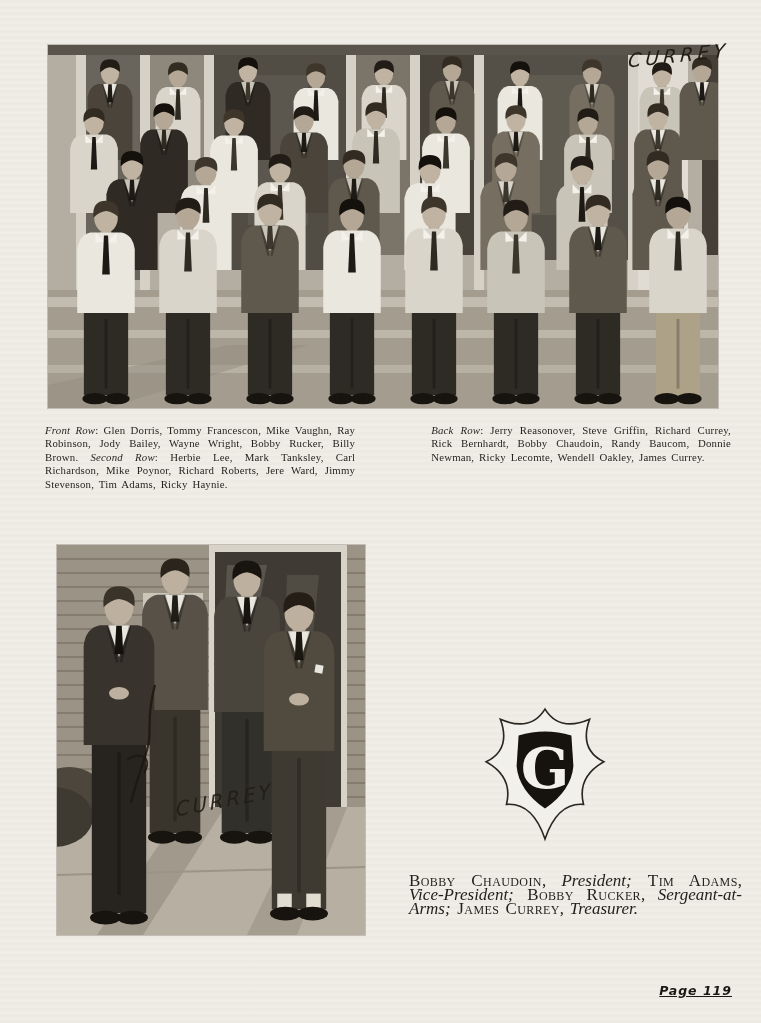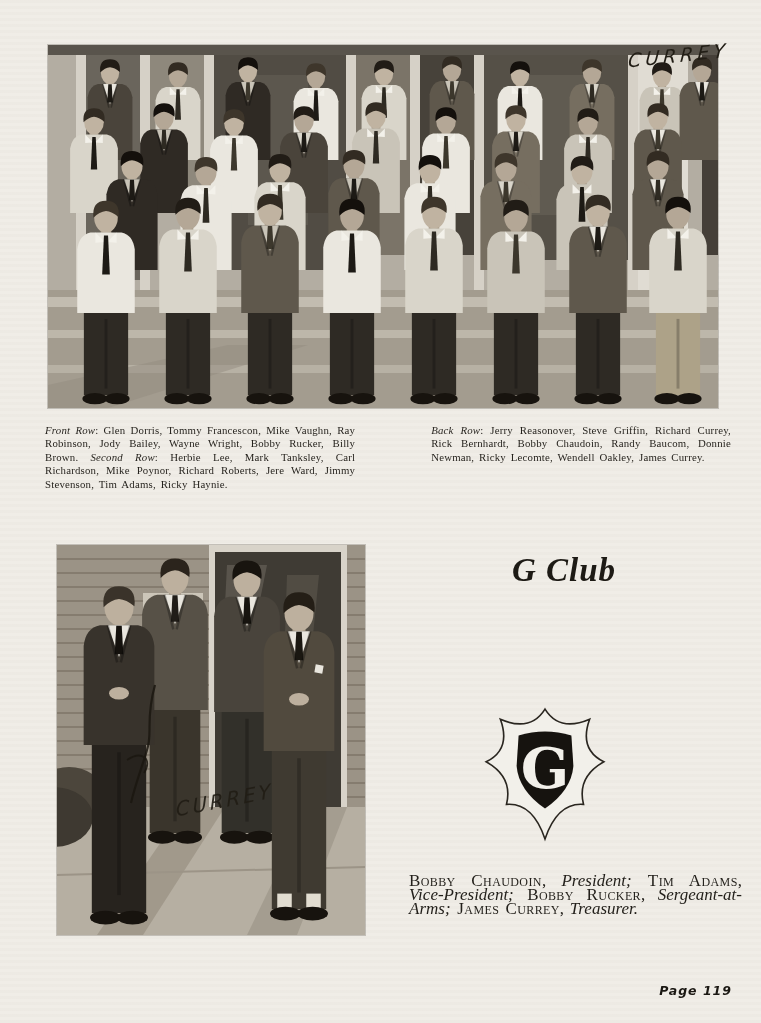--- a/index.html
+++ b/index.html
@@ -53,21 +53,21 @@
     position:absolute;left:398px;top:863px;width:333px;
     margin:11px;font-size:17px;line-height:13.8px;
     text-align:justify;word-spacing:1.5px;
   }
   .officers .it{margin-right:1px;}
   #page-number{
     position:absolute;left:610px;top:983px;width:122px;
     text-align:right;
     font-family:"DejaVu Sans", sans-serif;
     font-weight:bold;font-style:italic;
-    font-size:12.5px;color:#1b1813;letter-spacing:1px;
+    font-size:12.5px;color:#1b1813;letter-spacing:1px;text-decoration:underline;
   }
 </style>
 </head>
 <body>
 
 <div class="page">
 
   <div class="photo" id="top-photo">
     <svg width="670" height="363" viewBox="0 0 670 363">
 
@@ -503,21 +503,20 @@
 
       <g opacity="0.85">
         <path d="M 98,140 C 88,175 96,188 90,205 C 85,222 78,240 74,258" fill="none" stroke="#1b1710" stroke-width="2.2"></path>
         <path d="M 70,215 C 85,205 96,214 87,228" fill="none" stroke="#1b1710" stroke-width="1.8"></path>
       </g>
     </svg>
     <div class="handwriting" id="hw-bottom">CURREY</div>
   </div>
 
   <div class="club">
-    <h2 class="club-title">G Club</h2>
   </div>
 
   <svg id="emblem" width="134" height="142" viewBox="0 0 132 140">
     <path d="M 22,16 Q 51.7,28.9 66,6 Q 80.3,28.9 110,16 Q 99.2,45.8 124,58 Q 97.2,73 104,100 Q 78.4,97.8 66,134 Q 53.7,97.8 28,100 Q 34.8,73 8,58 Q 32.9,45.8 22,16 Z" fill="#f2f0ea" stroke="#2a2620" stroke-width="1.6"></path>
     <path d="M 40,32 Q 66,24 92,32 L 94,62 Q 92,86 66,104 Q 40,86 38,62 Z" fill="#16130f"></path>
     <text x="66" y="84" text-anchor="middle" font-family="DejaVu Serif, serif" font-size="56" font-weight="bold" fill="#f2f0ea">G</text>
   </svg>
 
   <p class="officers"><span class="sc">Bobby Chaudoin</span><span>, </span><span class="it">President;</span> <span class="sc">Tim Adams</span><span>, </span><span class="it">Vice-President;</span> <span class="sc">Bobby Rucker</span><span>, </span><span class="it">Sergeant-at-Arms;</span> <span class="sc">James Currey</span><span>, </span><span class="it">Treasurer.</span></p>
 

